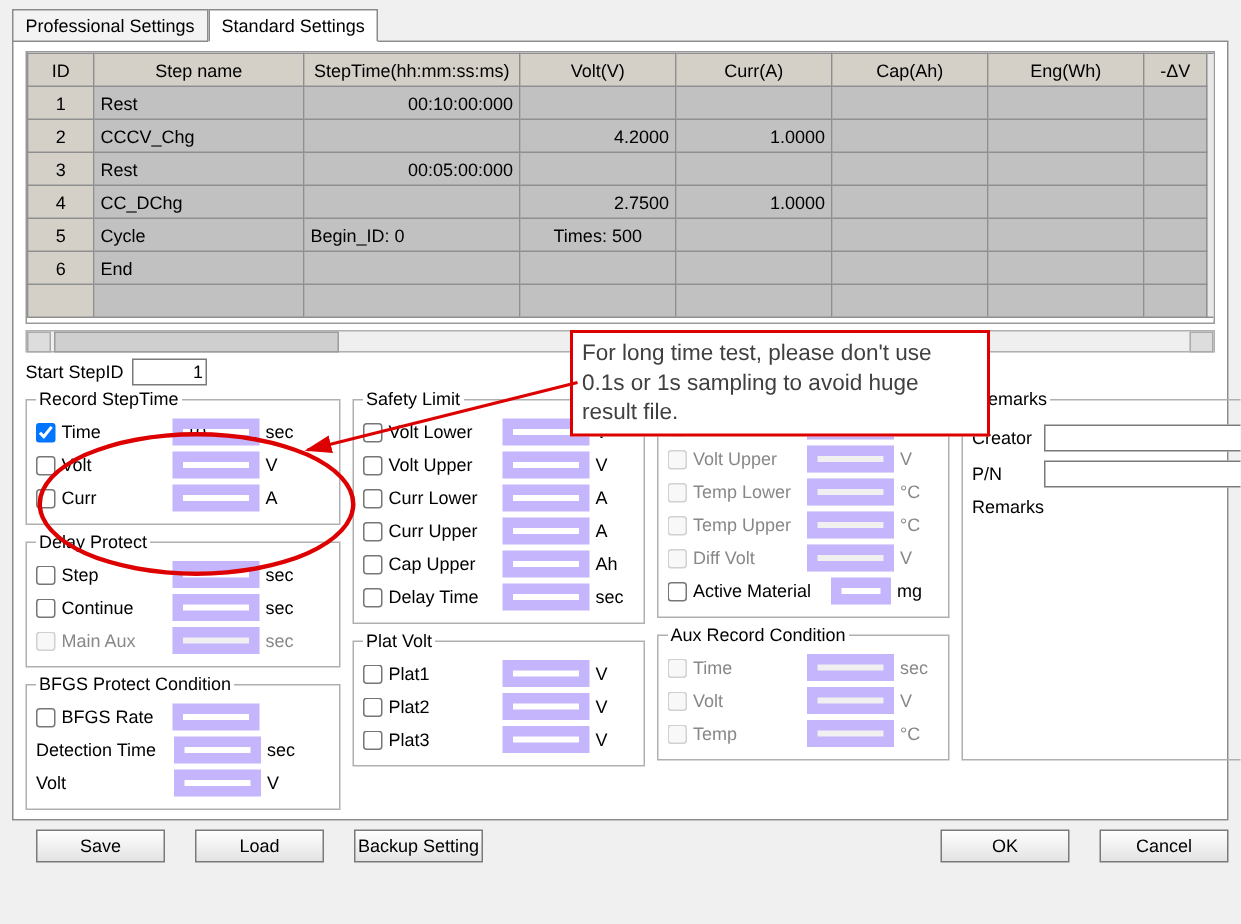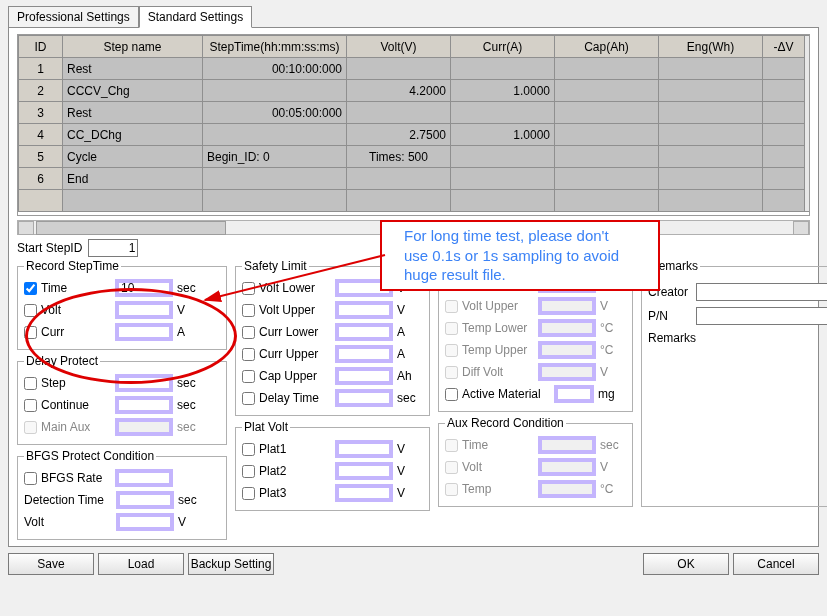--- a/index.html
+++ b/index.html
@@ -54,34 +54,34 @@
 .col2 { width: 195px; }
 .col3 { width: 195px; }
 .col4 { flex: 1; min-width: 120px; }
 
 fieldset { border: 1px solid #b0b0b0; padding: 4px 6px 6px 6px; }
 legend { font-size: 12px; padding: 0 2px; }
 .row { display: flex; align-items: center; gap: 4px; height: 22px; }
 .row input[type=checkbox] { width: 13px; height: 13px; }
 .row .lbl { width: 70px; }
 .row .lbl2 { width: 72px; }
-.row .inp { width: 58px; height: 18px; border: 4px solid #c4b5fd; font-size: 12px; padding: 0 2px; }
+.row .inp { width: 58px; height: 18px; border: 7px solid #c4b5fd; font-size: 12px; padding: 0 2px; }
 .row .unit { width: 24px; }
 .row.disabled { color: #888; }
 .row.disabled .inp { background: #f0f0f0; }
 
 .remarks .rr { margin: 6px 0; display: flex; align-items: center; gap: 4px; }
 .remarks .rr .rlbl { width: 44px; }
 .remarks .rr input { flex: 1; height: 18px; border: 1px solid #7a7a7a; font-size: 12px; }
 
-.bbar { display: flex; gap: 4px; padding: 6px 0 0 0; align-items: center; }
+.bbar { display: flex; gap: 20px; padding: 6px 0 0 0; align-items: center; margin-left: 16px; }
 .bbar .sp { flex: 1; }
 .bbar button { height: 22px; min-width: 86px; background: linear-gradient(#fefefe,#e3e3e3); border: 1px solid #7a7a7a; font-size: 12px; }
 
-.callout { position: absolute; left: 380px; top: 220px; width: 280px; border: 2px solid #d00; background: #fff; padding: 4px 22px; color: #3b82f6; font-size: 15px; line-height: 1.3;  }
+.callout { position: absolute; left: 380px; top: 220px; width: 280px; border: 2px solid #d00; background: #fff; padding: 4px 6px; color: #404040; font-size: 15px; line-height: 1.3;  }
 .ring { position: absolute; border: 3px solid #d00; border-radius: 50% / 50%; width: 212px; height: 96px; left: 25px; top: 288px; pointer-events: none; }
 .arrow { position: absolute; left: 190px; top: 240px; width: 200px; height: 80px; pointer-events: none; }
 </style>
 </head>
 <body>
 
 <div class="window">
 
   <div class="client">
     <div class="tabs">

